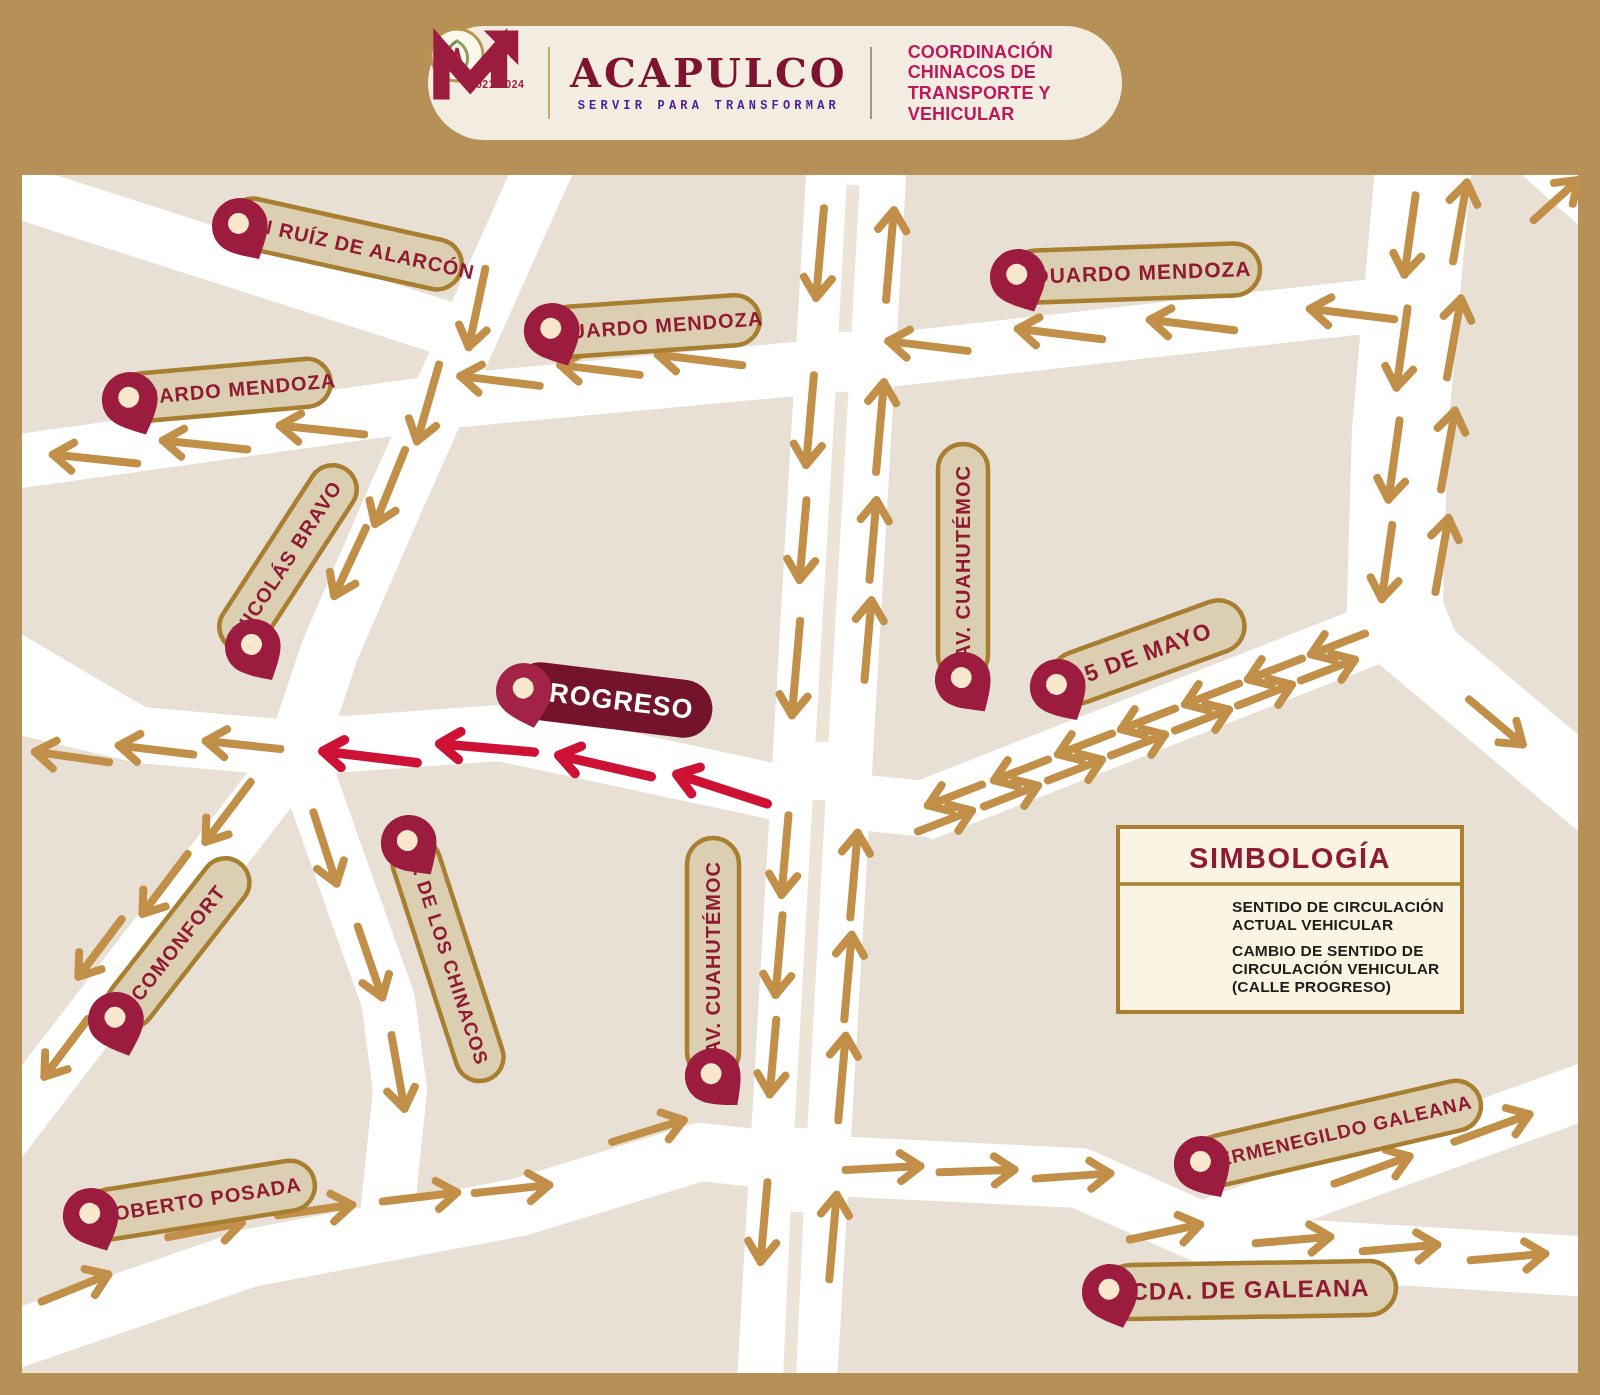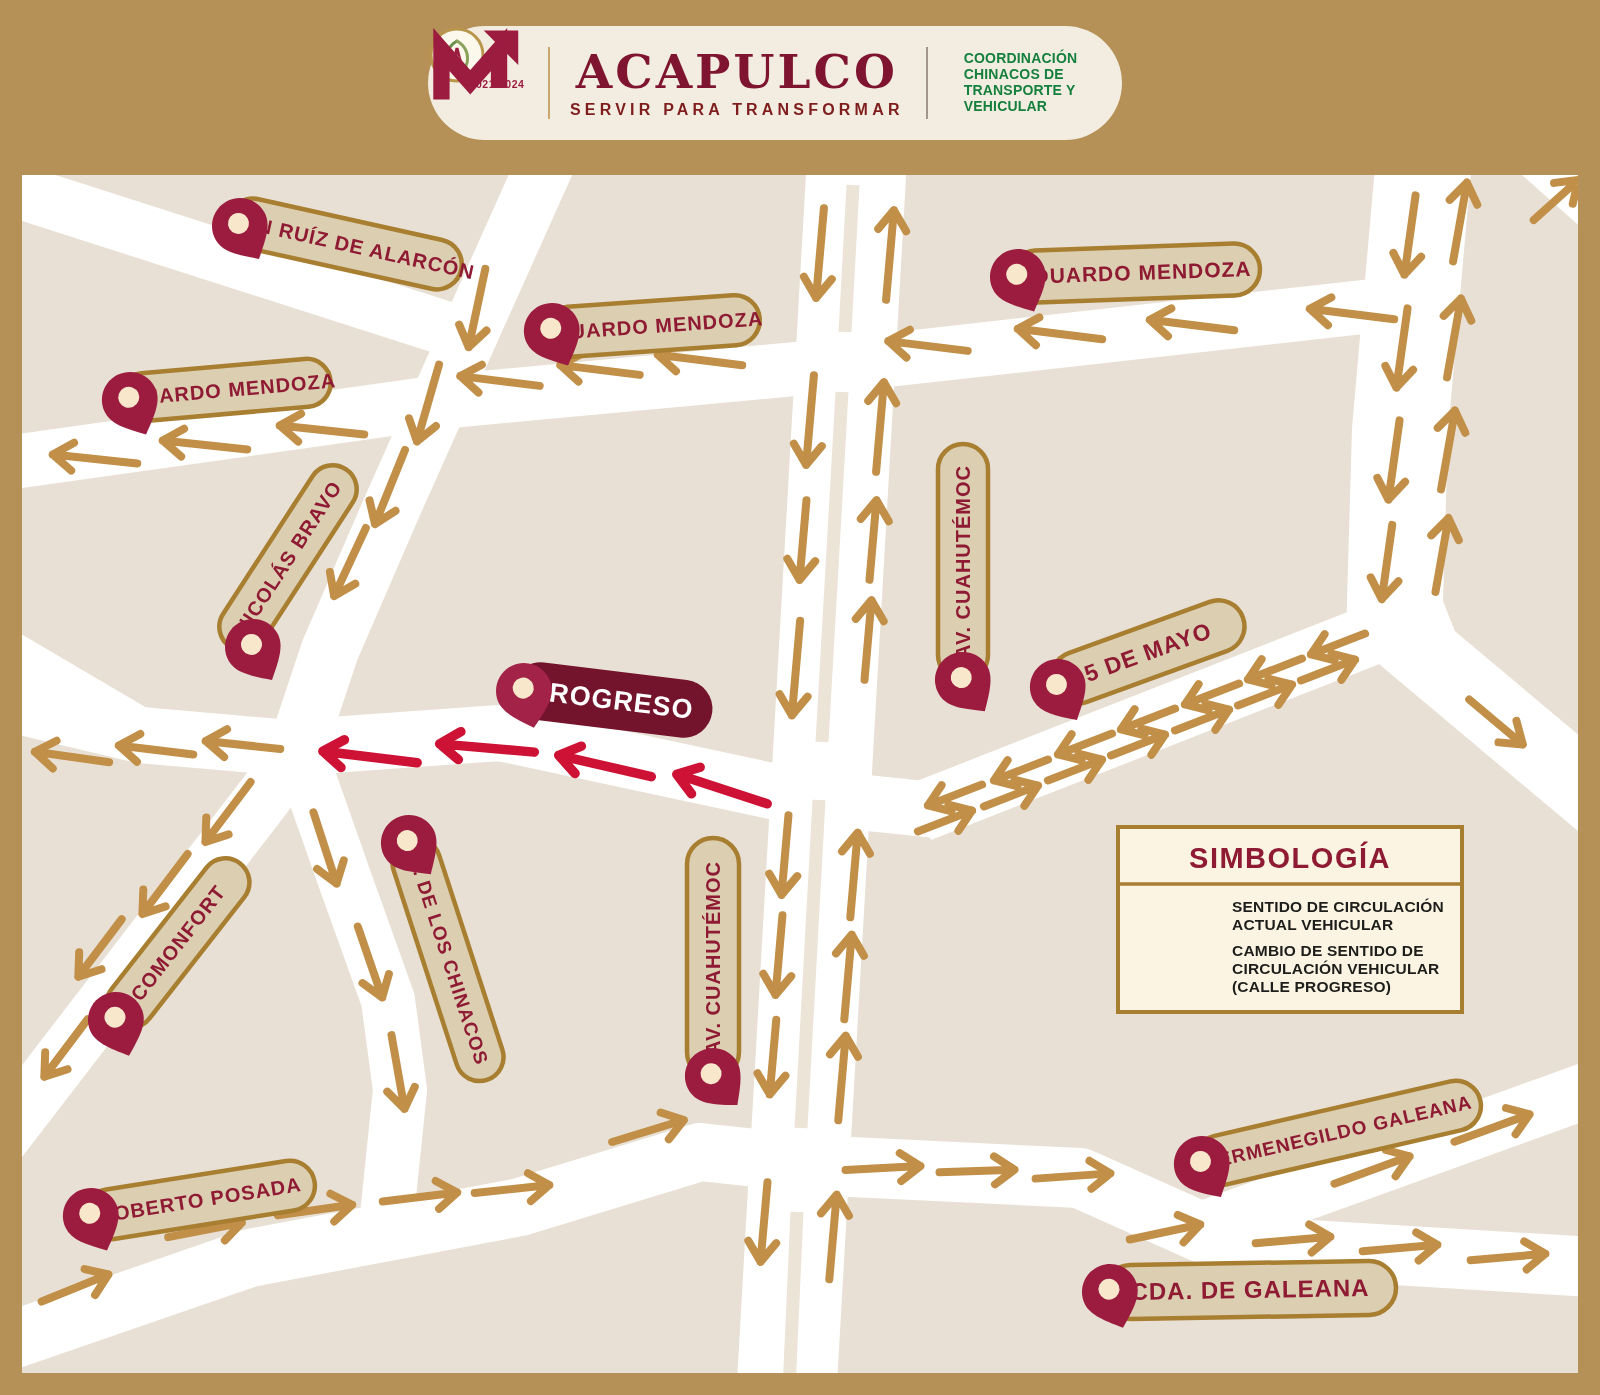--- a/index.html
+++ b/index.html
@@ -9,27 +9,27 @@
   .stage{position:absolute;inset:0;}
   svg{position:absolute;left:0;top:0;}
 
   
   .header-pill{position:absolute;left:428px;top:26px;width:694px;height:114px;background:#F3EDE1;
       border-radius:58px;display:flex;align-items:center;z-index:5;}
   .seal{margin-left:36px;display:flex;flex-direction:column;align-items:center;width:66px;}
   .seal-term{font-size:10.5px;font-weight:bold;color:#9C1C40;letter-spacing:.5px;margin-top:2px;}
   .hdiv1{width:2px;height:72px;background:#C9A96B;margin:0 20px 0 18px;}
   .brand-block{display:flex;flex-direction:column;align-items:center;}
-  .brand{font-family:"DejaVu Serif",serif;font-weight:bold;font-size:47px;color:#7E142F;
+  .brand{font-family:"DejaVu Serif",serif;font-weight:bold;font-size:40px;color:#7E142F;
       letter-spacing:3px;line-height:1;}
-  .tagline{font-size:16px;font-weight:bold;color:#7f1d1d;letter-spacing:4.2px;margin-top:6px;}
+  .tagline{font-size:12px;font-weight:bold;color:#4c1d95;letter-spacing:4.2px;margin-top:6px;font-family:Liberation Mono, monospace;}
   .hdiv2{width:2px;height:72px;background:#A2968A;margin:0 22px;}
   .agency{display:flex;align-items:center;}
   .agency-text{margin-left:14px;}
-  .agency-text div{font-size:14px;font-weight:bold;color:#15803d;line-height:1.14;letter-spacing:.2px;}
+  .agency-text div{font-size:18px;font-weight:bold;color:#be185d;line-height:1.14;letter-spacing:.2px;}
 
   
   .road{stroke:#FFFFFF;fill:none;stroke-linejoin:round;}
   .median{stroke:#EDE4D8;fill:none;}
   .pill{fill:#DCCEB1;stroke:#A87E30;stroke-width:4.5;}
   .pill-dark{fill:#74132C;stroke:none;}
   .pill-label{fill:#8E1A33;font-weight:bold;text-anchor:middle;letter-spacing:1px;
       font-family:"Liberation Sans",sans-serif;}
   .pill-label-light{fill:#FFFFFF;}
   .legend-box{fill:#FBF4E2;stroke:#A87E30;stroke-width:4;}

